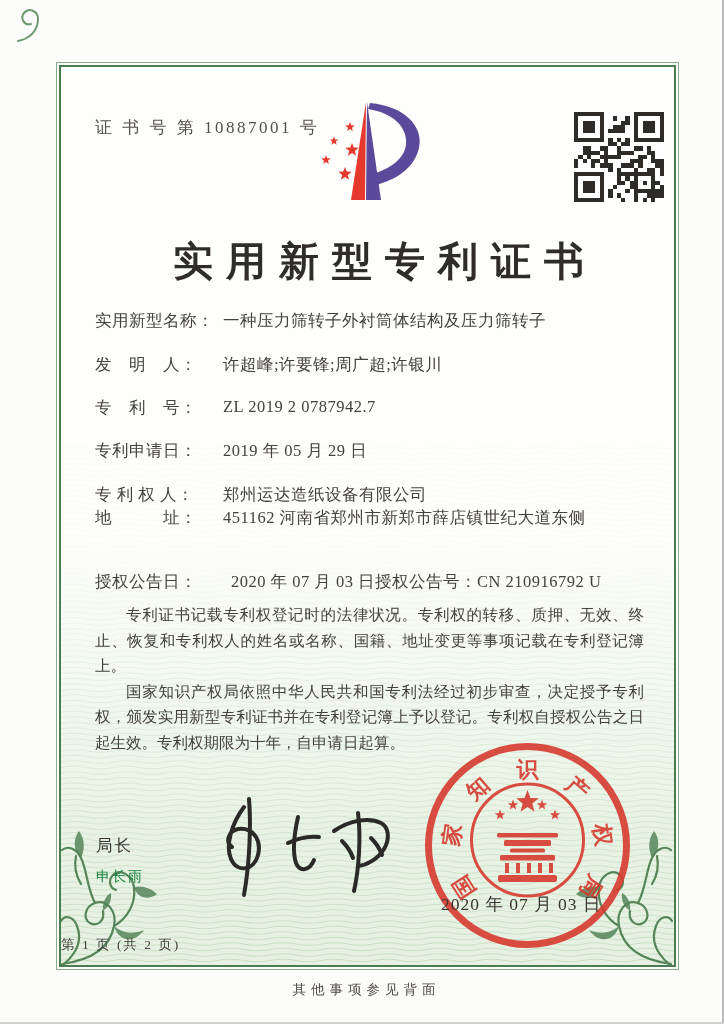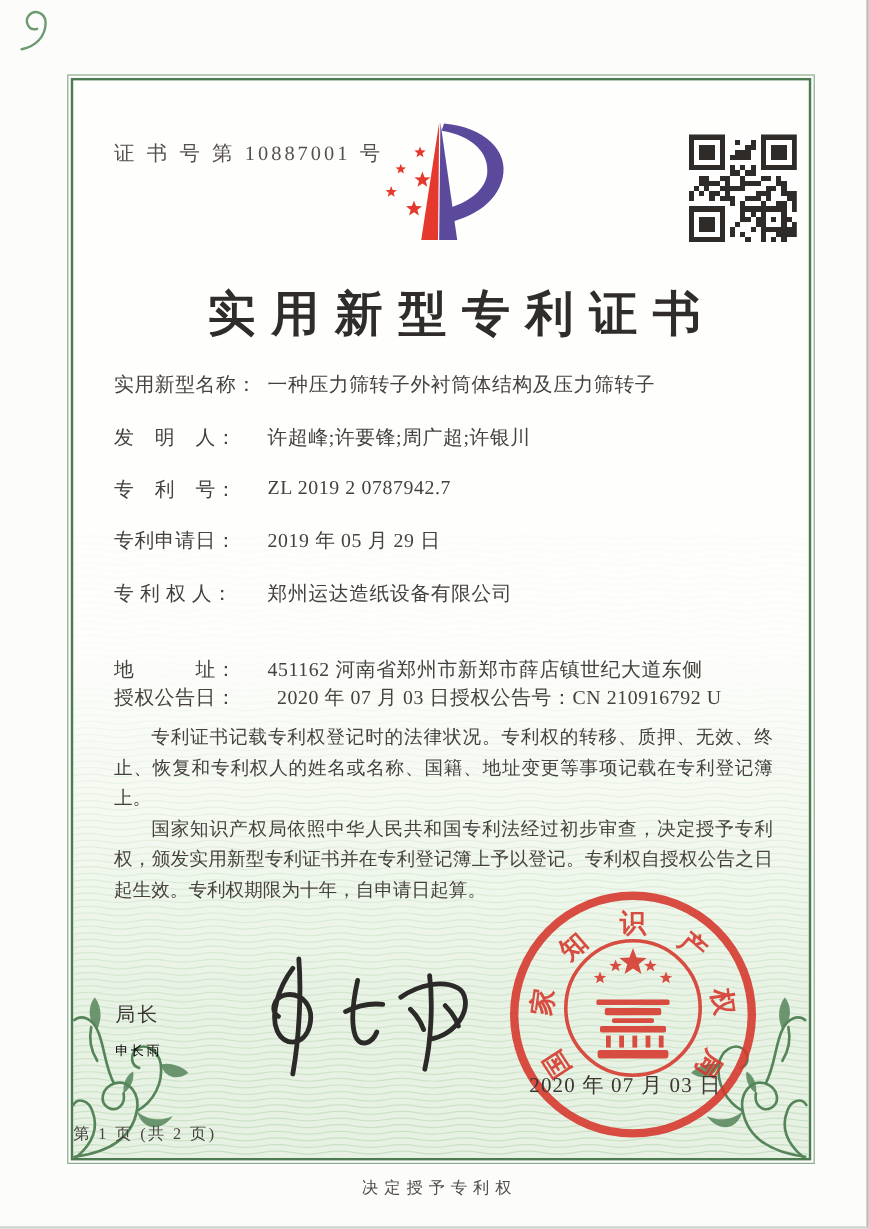--- a/index.html
+++ b/index.html
@@ -38,21 +38,21 @@
   .field-row{position:absolute;left:95px;width:556px;font-size:16.5px;color:#45413d;white-space:nowrap;}
   .flabel{display:inline-block;width:128px;letter-spacing:0.5px;vertical-align:top;}
   .fvalue{letter-spacing:0.5px;text-align:right;}
   .fvalue-short{display:inline-block;width:152px;}
   .flabel2{display:inline-block;letter-spacing:0.5px;}
 
   .paras{position:absolute;left:95px;top:602px;width:549px;font-size:15.5px;line-height:25.5px;color:#45413d;text-align:justify;}
   .paras p{margin:0;text-indent:2em;}
 
   .director-title{position:absolute;left:96px;top:835px;font-size:16.5px;letter-spacing:2px;color:#3b3834;}
-  .director-name{position:absolute;left:96px;top:868px;font-size:11px;letter-spacing:2px;color:#000000;}
+  .director-name{position:absolute;left:96px;top:868px;font-size:14px;letter-spacing:2px;color:#15803d;}
   .signature{position:absolute;left:192px;top:793px;width:212px;height:108px;z-index:4;}
 
   .seal{position:absolute;left:420px;top:738px;width:215px;height:215px;z-index:3;opacity:0.88;}
   .seal-date{position:absolute;left:441px;top:892px;font-size:17.5px;letter-spacing:1px;color:#3a3531;z-index:4;}
 
   .page-no{position:absolute;left:61px;top:936px;width:611px;text-align:left;font-size:13.5px;letter-spacing:2px;color:#46423e;}
   .back-note{position:absolute;left:61px;top:981px;width:611px;text-align:center;font-size:13.5px;letter-spacing:5px;color:#4e4a45;}
 </style>
 </head>
 <body>
@@ -445,21 +445,21 @@
     </div>
     <div class="field-row" style="top:397px">
       <span class="flabel">专　利　号：</span><span class="fvalue">ZL 2019 2 0787942.7</span>
     </div>
     <div class="field-row" style="top:440px">
       <span class="flabel">专利申请日：</span><span class="fvalue">2019 年 05 月 29 日</span>
     </div>
     <div class="field-row" style="top:484px">
       <span class="flabel">专 利 权 人：</span><span class="fvalue">郑州运达造纸设备有限公司</span>
     </div>
-    <div class="field-row" style="top:547px">
+    <div class="field-row" style="top:507px">
       <span class="flabel">地　　　址：</span><span class="fvalue">451162 河南省郑州市新郑市薛店镇世纪大道东侧</span>
     </div>
     <div class="field-row" style="top:571px">
       <span class="flabel">授权公告日：</span><span class="fvalue fvalue-short">2020 年 07 月 03 日</span><span class="flabel2">授权公告号：</span><span class="fvalue">CN 210916792 U</span>
     </div>
 
     <div class="paras">
       <p>专利证书记载专利权登记时的法律状况。专利权的转移、质押、无效、终止、恢复和专利权人的姓名或名称、国籍、地址变更等事项记载在专利登记簿上。</p>
       <p>国家知识产权局依照中华人民共和国专利法经过初步审查，决定授予专利权，颁发实用新型专利证书并在专利登记簿上予以登记。专利权自授权公告之日起生效。专利权期限为十年，自申请日起算。</p>
     </div>
@@ -508,18 +508,18 @@
         <rect x="96" y="125" width="4" height="10"></rect>
         <rect x="107" y="125" width="4" height="10"></rect>
         <rect x="118" y="125" width="4" height="10"></rect>
         <rect x="129" y="125" width="4" height="10"></rect>
         <rect x="78" y="137" width="59" height="7" rx="2"></rect>
       </g>
     </svg>
     <div class="seal-date">2020 年 07 月 03 日</div>
 
     <div class="page-no">第 1 页 (共 2 页)</div>
-    <div class="back-note">决定授予专利权</div>
+    <div class="back-note">其他事项参见背面</div>
   </div>
 
   <div class="edge-r"></div>
   <div class="edge-b"></div>
 </div>
 
 </body></html>

